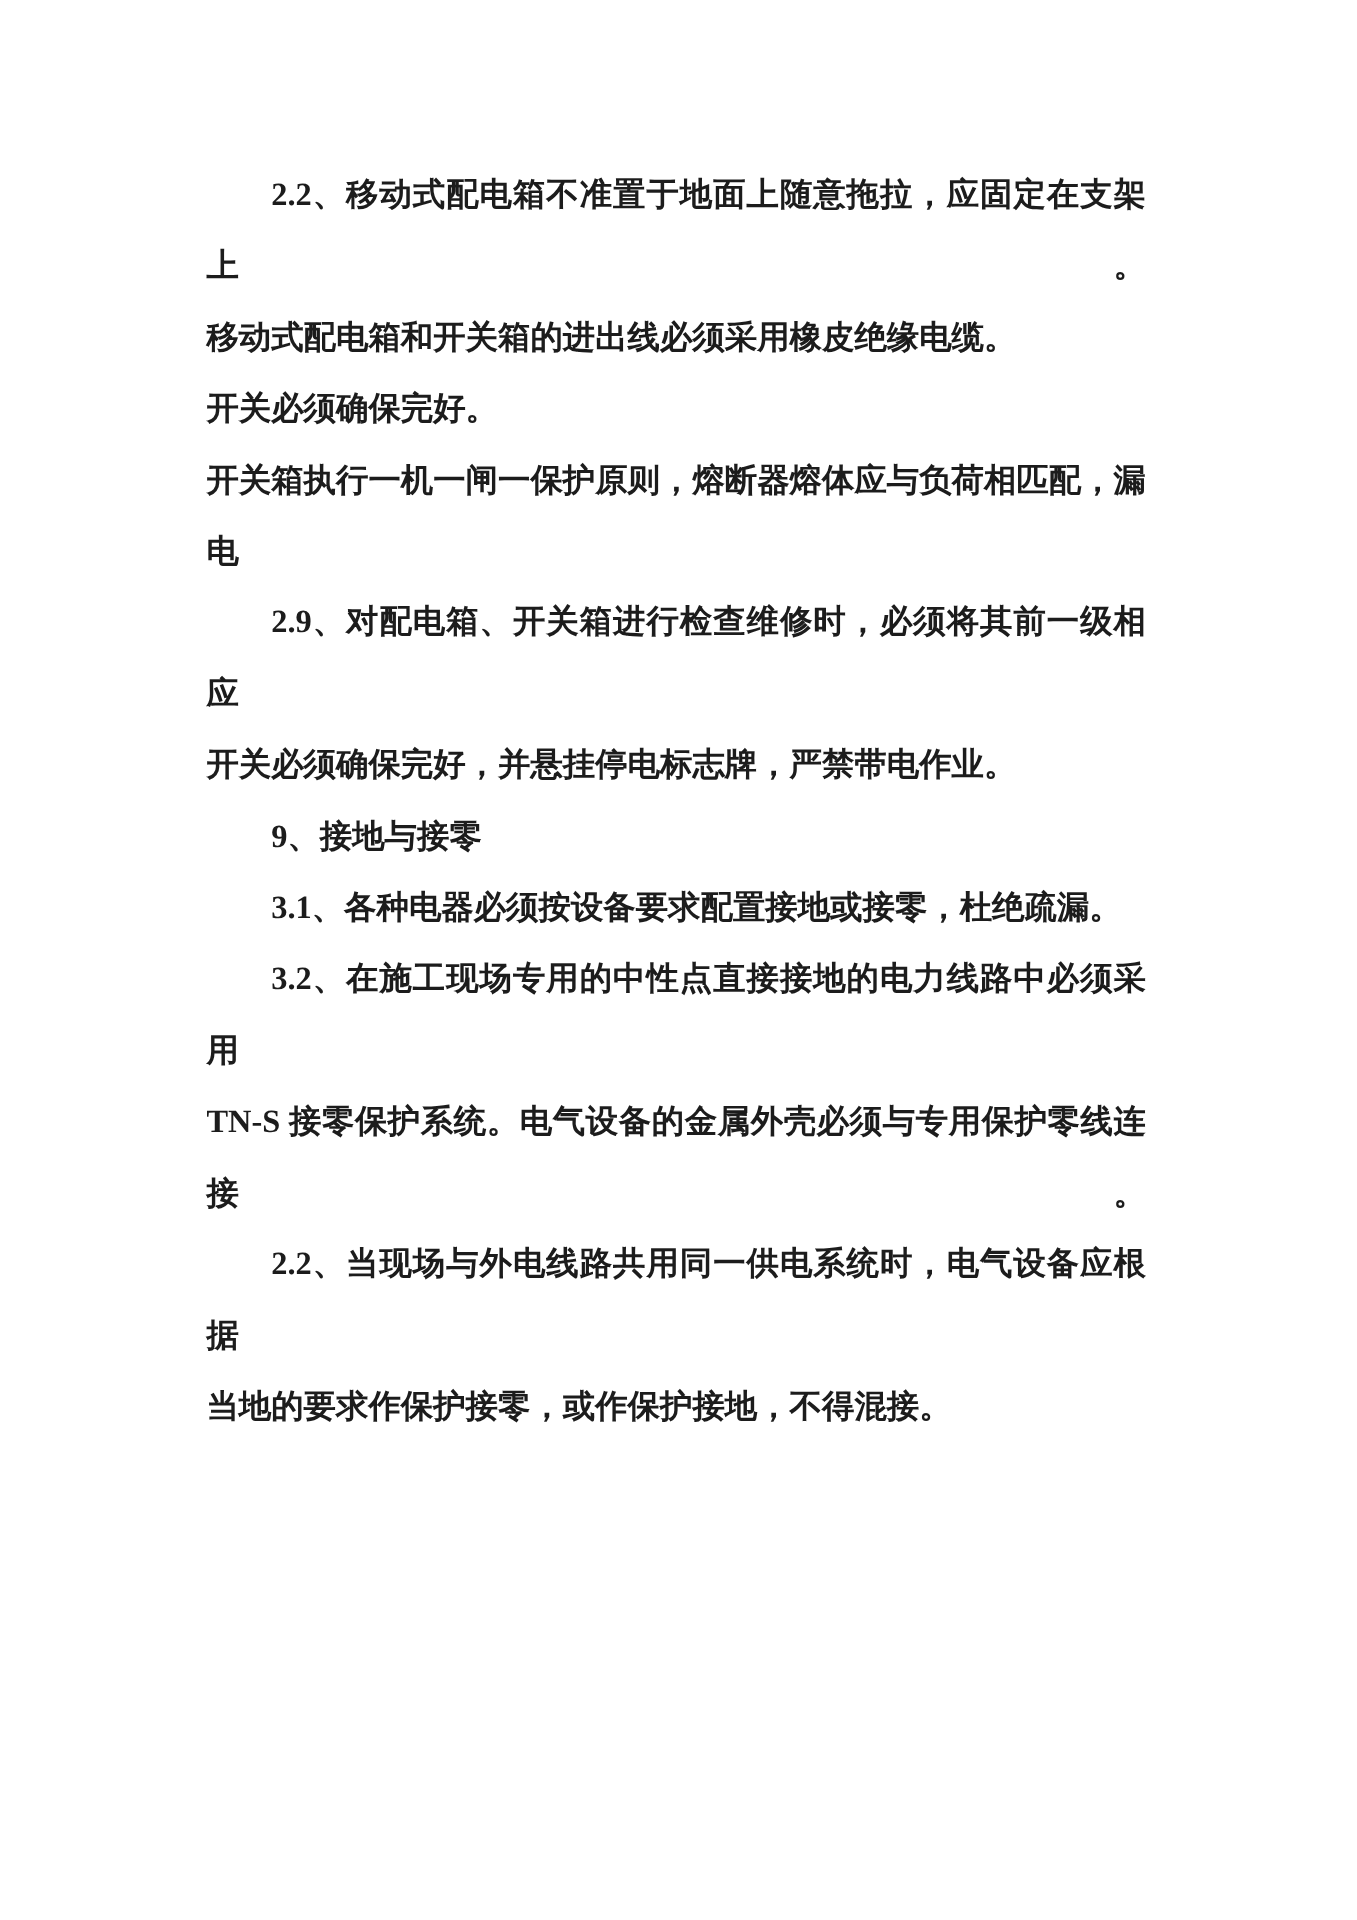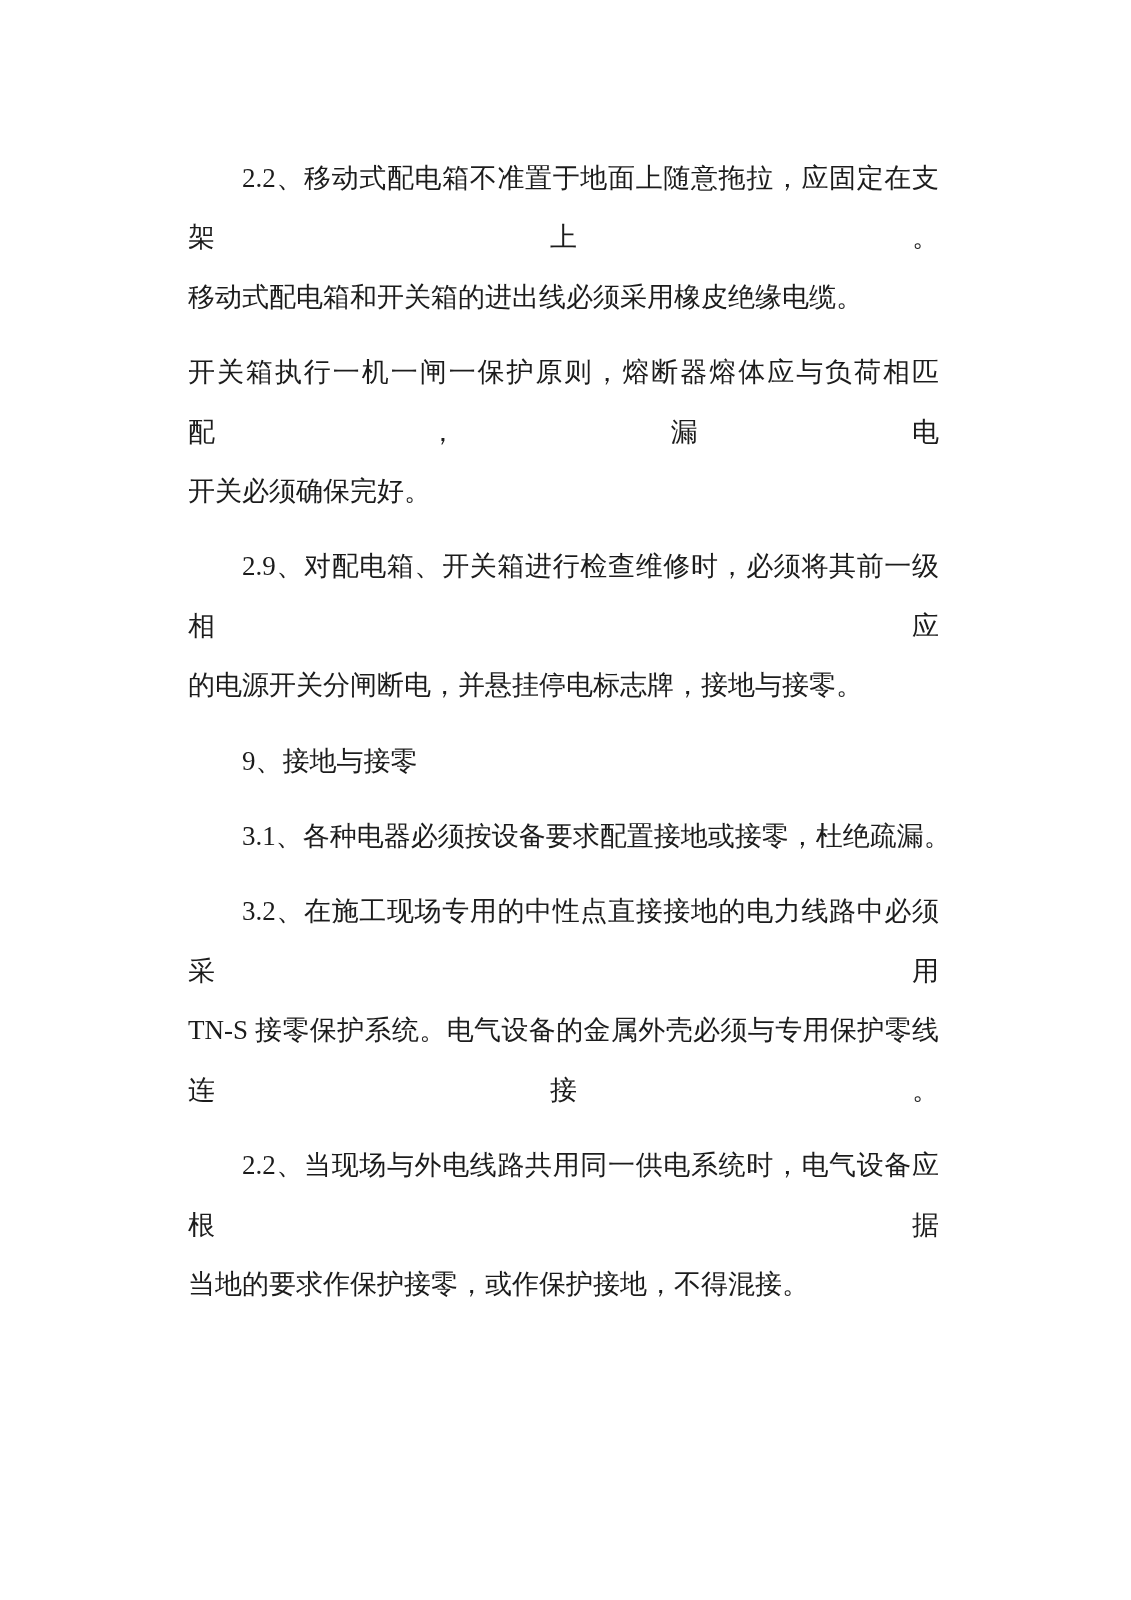--- a/index.html
+++ b/index.html
@@ -18,21 +18,21 @@
     position: absolute;
     left: 172px;
     top: 133px;
     width: 783px;
     font-family: "Liberation Serif", "DejaVu Serif", serif;
     font-size: 27px;
     line-height: 59.4px;
     color: #1c1c1c;
     letter-spacing: 0;
   }
-  .para { margin: 16px; padding: 0; }
+  .para { margin: 0; padding: 0; font-weight: bold; }
   .line {
     margin: 0;
     padding: 0;
     white-space: nowrap;
   }
   .indent { text-indent: 54px; }
   .justify {
     white-space: normal;
     text-align: justify;
     text-align-last: justify;
@@ -44,27 +44,27 @@
 <div class="page">
   <div class="doc">
 
     <div class="para">
       <div class="line indent justify">2.2、移动式配电箱不准置于地面上随意拖拉，应固定在支架上。</div>
       <div class="line">移动式配电箱和开关箱的进出线必须采用橡皮绝缘电缆。</div>
     </div>
 
 
     <div class="para">
+      <div class="line">开关必须确保完好。</div>
       <div class="line justify">开关箱执行一机一闸一保护原则，熔断器熔体应与负荷相匹配，漏电</div>
-      <div class="line">开关必须确保完好。</div>
     </div>
 
     <div class="para">
       <div class="line indent justify">2.9、对配电箱、开关箱进行检查维修时，必须将其前一级相应</div>
-      <div class="line">的电源开关分闸断电，并悬挂停电标志牌，接地与接零。</div>
+      <div class="line">开关必须确保完好，并悬挂停电标志牌，严禁带电作业。</div>
     </div>
 
     <div class="para">
       <div class="line indent">9、接地与接零</div>
     </div>
 
     <div class="para">
       <div class="line indent">3.1、各种电器必须按设备要求配置接地或接零，杜绝疏漏。</div>
     </div>
 

